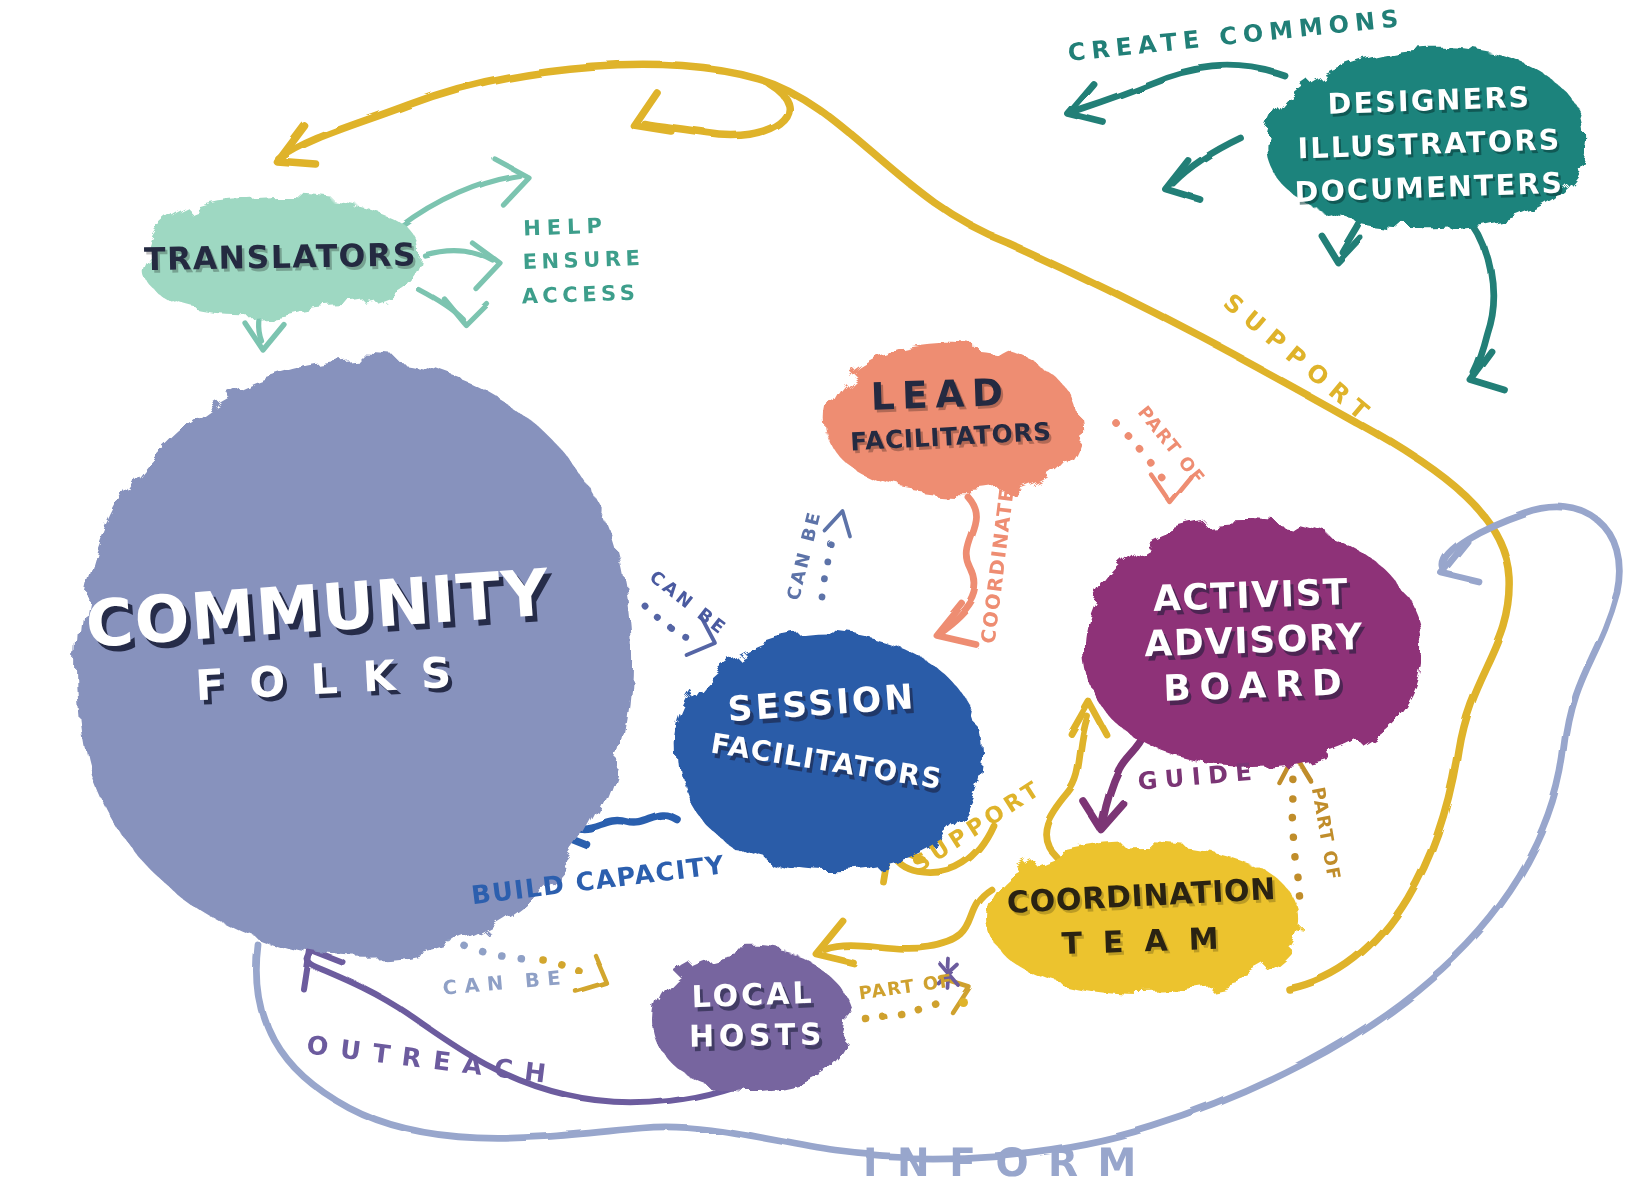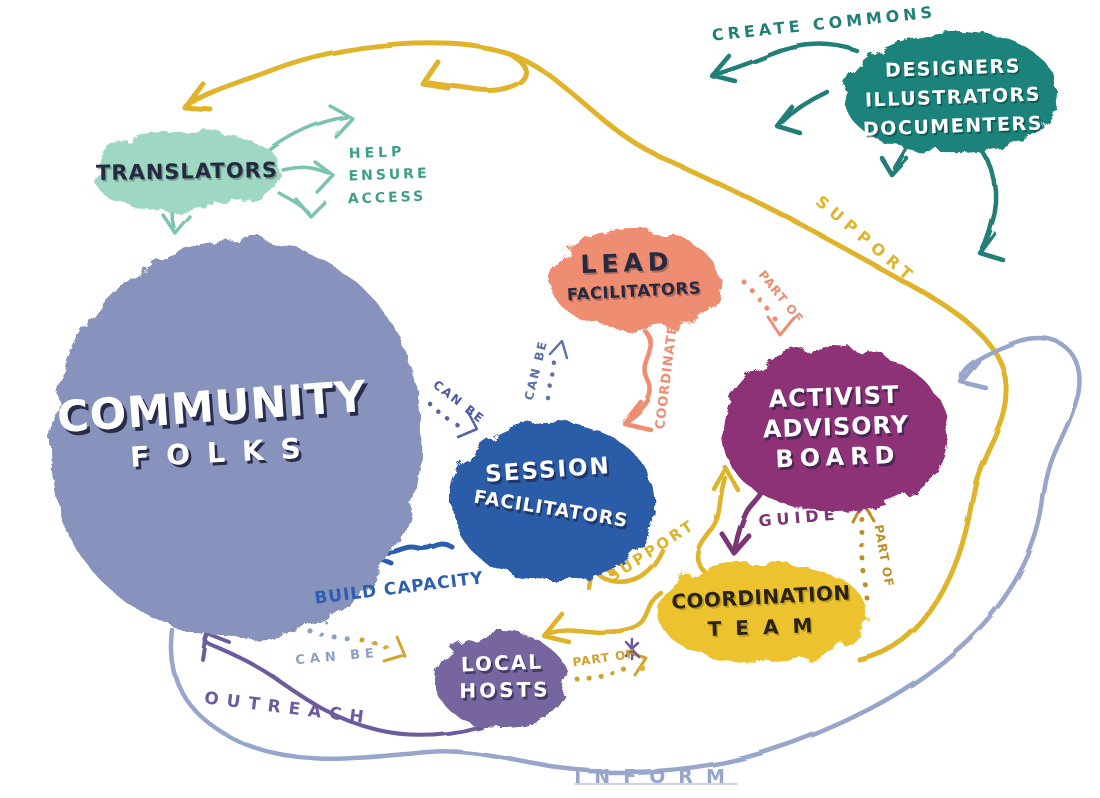--- a/index.html
+++ b/index.html
@@ -223,15 +223,15 @@
 <div class="lbl c-blue2" style="left:459px;top:402px;font-size:12px;letter-spacing:2px;transform:translate(-50%,-50%) rotate(38deg);">CAN BE</div>
 
 <div class="lbl c-blue3" style="left:536px;top:370px;font-size:12px;letter-spacing:2px;transform:translate(-50%,-50%) rotate(-76deg);">CAN BE</div>
 
 <div class="lbl c-bluegray" style="left:337px;top:656px;font-size:13px;letter-spacing:5px;transform:translate(-50%,-50%) rotate(-5deg);">CAN BE</div>
 
 <div class="lbl c-blue" style="left:399px;top:588px;font-size:17px;letter-spacing:1px;transform:translate(-50%,-50%) rotate(-7deg);">BUILD CAPACITY</div>
 
 <div class="lbl c-purple" style="left:288px;top:708px;font-size:17px;letter-spacing:8px;transform:translate(-50%,-50%) rotate(7deg);">OUTREACH</div>
 
-<div class="lbl c-periwinkle" style="left:656px;top:776px;font-size:19px;letter-spacing:13px;transform:translate(-50%,-50%);text-decoration:underline;">INFORM</div>
+<div class="lbl c-periwinkle" style="left:673px;top:776px;font-size:26px;letter-spacing:13px;transform:translate(-50%,-50%);">INFORM</div>
 
 </div>
 
 </body></html>

